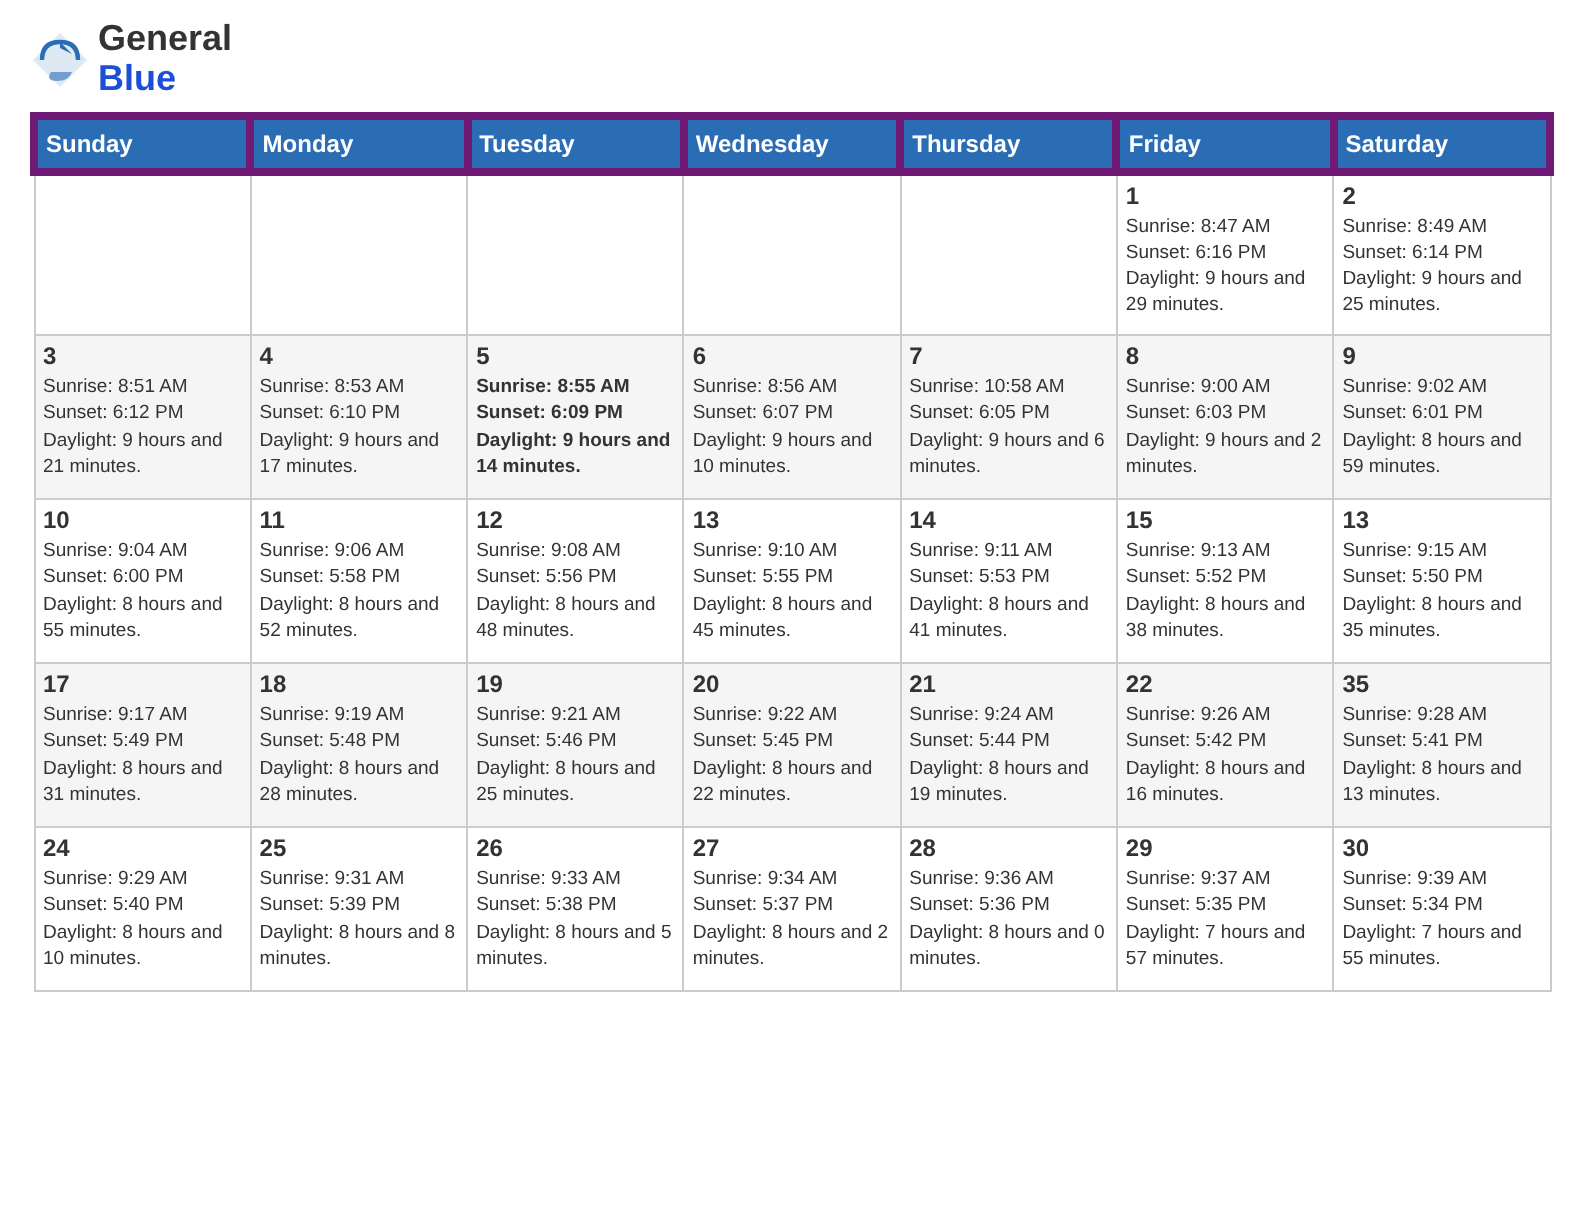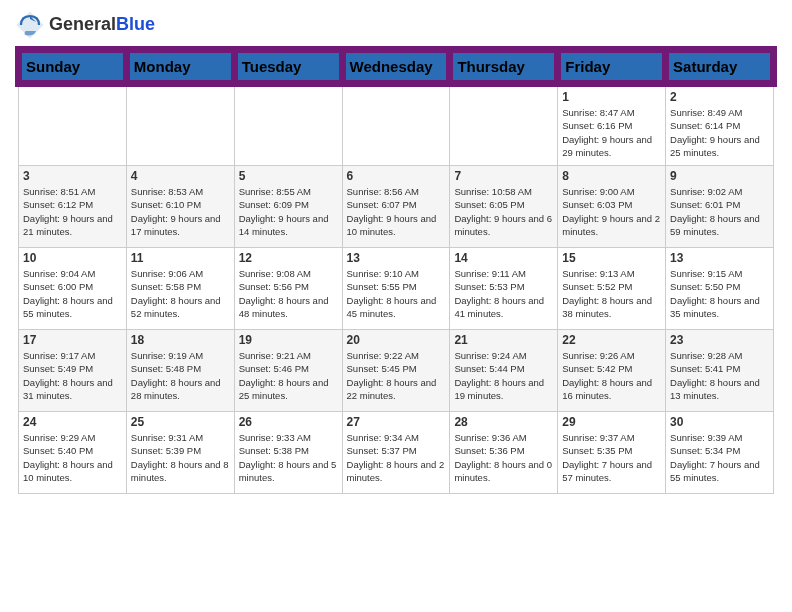--- a/index.html
+++ b/index.html
@@ -20,21 +20,21 @@
       justify-content: space-between;
       margin-bottom: 6px;
     }
     .logo {
       display: flex;
       align-items: center;
       gap: 4px;
     }
     .logo-text {
       display: flex;
-      flex-direction: row;
+      flex-direction: column;
       line-height: 1.1;
     }
     .logo-general {
       font-size: 18px;
       font-weight: bold;
       color: #333;
     }
     .logo-blue {
       font-size: 18px;
       font-weight: bold;
@@ -56,26 +56,26 @@
       font-size: 14px;
       color: #555;
     }
     table {
       width: 100%;
       border-collapse: collapse;
       table-layout: fixed;
     }
     thead th {
       background-color: #2a6db5;
-      color: #000000;
-      font-size: 15px;
+      color: #ffffff;
+      font-size: 12px;
       font-weight: bold;
       padding: 5px 4px;
       text-align: left;
-      border: 7px solid #701a75;
+      border: 4px solid #701a75;
     }
     tbody td {
       border: 1px solid #ccc;
       vertical-align: top;
       padding: 3px 4px;
       font-size: 10px;
       color: #333;
       height: 82px;
     }
     tbody tr:nth-child(even) td {
@@ -158,21 +158,21 @@
 Daylight: 9 hours and 21 minutes.</div>
           </td>
           <td>
             <span class="day-num">4</span>
             <div class="day-info" style="white-space: pre-line;">Sunrise: 8:53 AM
 Sunset: 6:10 PM
 Daylight: 9 hours and 17 minutes.</div>
           </td>
           <td>
             <span class="day-num">5</span>
-            <div class="day-info" style="white-space: pre-line;">Sunrise: 8:55 AM
+            <div class="day-info" style="white-space: pre-line; font-weight: bold;">Sunrise: 8:55 AM
 Sunset: 6:09 PM
 Daylight: 9 hours and 14 minutes.</div>
           </td>
           <td>
             <span class="day-num">6</span>
             <div class="day-info" style="white-space: pre-line;">Sunrise: 8:56 AM
 Sunset: 6:07 PM
 Daylight: 9 hours and 10 minutes.</div>
           </td>
           <td>
@@ -269,21 +269,21 @@
 Sunset: 5:44 PM
 Daylight: 8 hours and 19 minutes.</div>
           </td>
           <td>
             <span class="day-num">22</span>
             <div class="day-info" style="white-space: pre-line;">Sunrise: 9:26 AM
 Sunset: 5:42 PM
 Daylight: 8 hours and 16 minutes.</div>
           </td>
           <td>
-            <span class="day-num">23</span>
+            <span class="day-num">35</span>
             <div class="day-info" style="white-space: pre-line;">Sunrise: 9:28 AM
 Sunset: 5:41 PM
 Daylight: 8 hours and 13 minutes.</div>
           </td>
         </tr>
         <tr>
           <td>
             <span class="day-num">24</span>
             <div class="day-info" style="white-space: pre-line;">Sunrise: 9:29 AM
 Sunset: 5:40 PM

